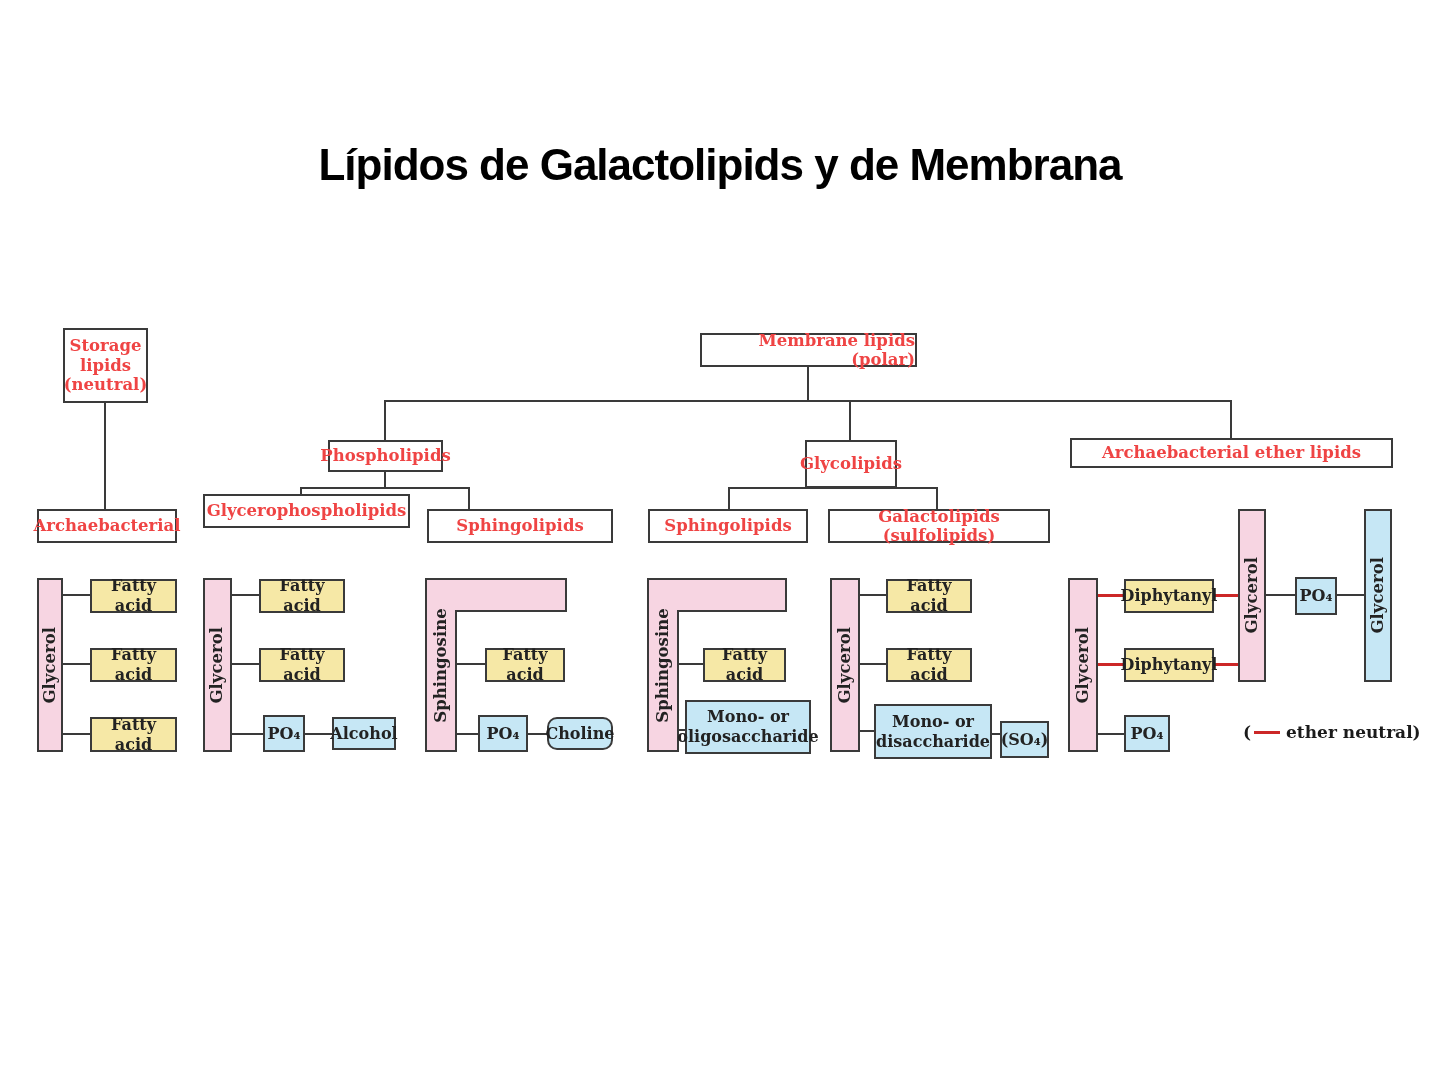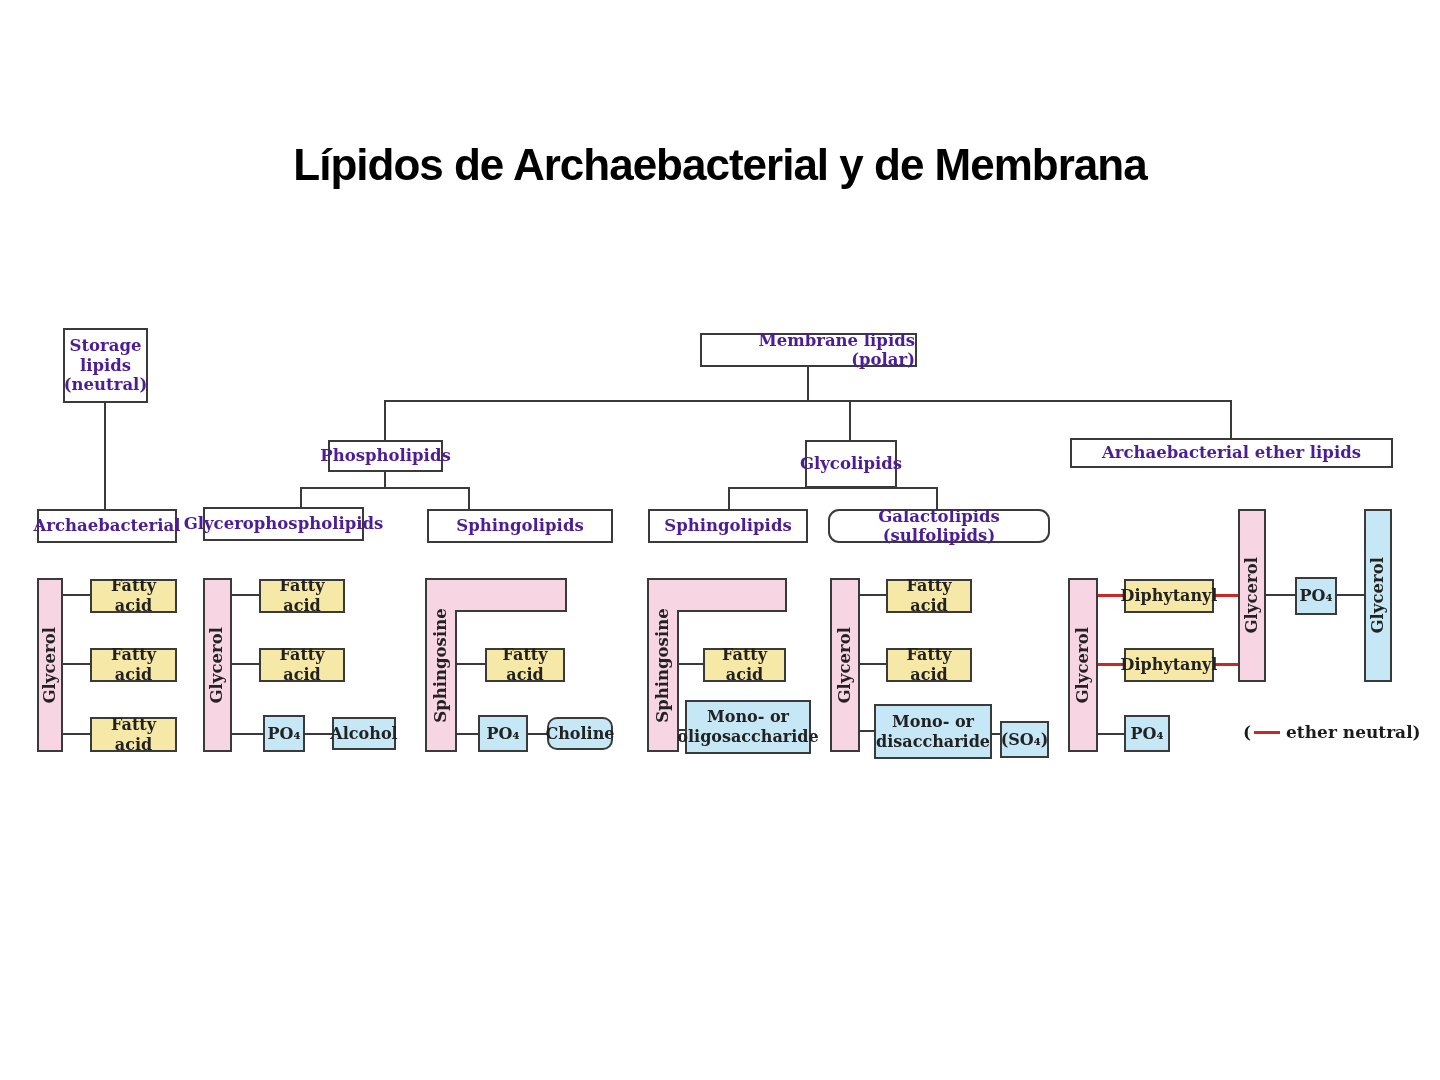--- a/index.html
+++ b/index.html
@@ -9,42 +9,42 @@
   }
   .abs{position:absolute;box-sizing:border-box;}
   .title{
     left:0;top:140px;width:1440px;text-align:center;
     font-family:"Liberation Sans", sans-serif;font-weight:700;
     font-size:44px;color:#000;letter-spacing:-1px;
   }
   .tbox{
     background:#ffffff;border:2px solid #3a3a3a;
     display:flex;align-items:center;justify-content:center;text-align:center;
-    font-size:16.5px;font-weight:600;color:#4c1d95;line-height:1.18;
+    font-size:16.5px;font-weight:600;color:#ef4444;line-height:1.18;
   }
   .fbox{
     border:2px solid #3a3a3a;
     display:flex;align-items:center;justify-content:center;text-align:center;
     font-size:16px;font-weight:600;color:#222;line-height:1.25;
   }
   .pink{background:#f7d5e2;}
   .yellow{background:#f6e8a6;}
   .blue{background:#c6e7f5;}
   .vwrap{display:flex;align-items:center;justify-content:center;}
   .vtext{transform:rotate(-90deg);white-space:nowrap;font-size:16.5px;font-weight:600;color:#222;}
   .hl{background:#3a3a3a;height:2px;}
   .vl{background:#3a3a3a;width:2px;}
   .redline{background:#cc2727;height:3px;}
   .legend{font-size:17px;font-weight:600;color:#1b1b1b;white-space:nowrap;}
   .dash{display:inline-block;width:26px;height:3px;background:#cc2727;vertical-align:middle;margin:0 6px 3px 3px;}
 </style>
 </head>
 <body>
 
-<div class="abs title">Lípidos de Archaebacterial y de Membrana</div>
+<div class="abs title">Lípidos de Galactolipids y de Membrana</div>
 
 <div class="abs vl" style="left:104px;top:403px;height:106px;"></div>
 <div class="abs vl" style="left:807px;top:367px;height:34px;"></div>
 <div class="abs hl" style="left:384px;top:400px;width:848px;"></div>
 <div class="abs vl" style="left:384px;top:400px;height:40px;"></div>
 <div class="abs vl" style="left:849px;top:400px;height:40px;"></div>
 <div class="abs vl" style="left:1230px;top:400px;height:38px;"></div>
 <div class="abs vl" style="left:384px;top:472px;height:17px;"></div>
 <div class="abs hl" style="left:300px;top:487px;width:170px;"></div>
 <div class="abs vl" style="left:300px;top:487px;height:22px;"></div>
@@ -53,24 +53,24 @@
 <div class="abs hl" style="left:728px;top:487px;width:210px;"></div>
 <div class="abs vl" style="left:728px;top:487px;height:22px;"></div>
 <div class="abs vl" style="left:936px;top:487px;height:22px;"></div>
 
 <div class="abs tbox" style="left:63px;top:328px;width:85px;height:75px;padding:2px;">Storage lipids (neutral)</div>
 <div class="abs tbox" style="left:700px;top:333px;width:217px;height:34px;text-align:right;">Membrane lipids (polar)</div>
 <div class="abs tbox" style="left:328px;top:440px;width:115px;height:32px;">Phospholipids</div>
 <div class="abs tbox" style="left:805px;top:440px;width:92px;height:48px;">Glycolipids</div>
 <div class="abs tbox" style="left:1070px;top:438px;width:323px;height:30px;">Archaebacterial ether lipids</div>
 <div class="abs tbox" style="left:37px;top:509px;width:140px;height:34px;">Archaebacterial</div>
-<div class="abs tbox" style="left:203px;top:507px;width:161px;height:34px;text-align:right;">Glycerophospholipids</div>
+<div class="abs tbox" style="left:203px;top:494px;width:207px;height:34px;text-align:right;">Glycerophospholipids</div>
 <div class="abs tbox" style="left:427px;top:509px;width:186px;height:34px;">Sphingolipids</div>
 <div class="abs tbox" style="left:648px;top:509px;width:160px;height:34px;">Sphingolipids</div>
-<div class="abs tbox" style="left:828px;top:509px;width:222px;height:34px;border-radius:11px;">Galactolipids (sulfolipids)</div>
+<div class="abs tbox" style="left:828px;top:509px;width:222px;height:34px;">Galactolipids (sulfolipids)</div>
 
 <div class="abs hl" style="left:63px;top:594px;width:27px;"></div>
 <div class="abs hl" style="left:63px;top:663px;width:27px;"></div>
 <div class="abs hl" style="left:63px;top:733px;width:27px;"></div>
 <div class="abs fbox pink vwrap" style="left:37px;top:578px;width:26px;height:174px;">
   <span class="vtext">Glycerol</span>
 </div>
 <div class="abs fbox yellow" style="left:90px;top:579px;width:87px;height:34px;">Fatty acid</div>
 <div class="abs fbox yellow" style="left:90px;top:648px;width:87px;height:34px;">Fatty acid</div>
 <div class="abs fbox yellow" style="left:90px;top:717px;width:87px;height:35px;">Fatty acid</div>

